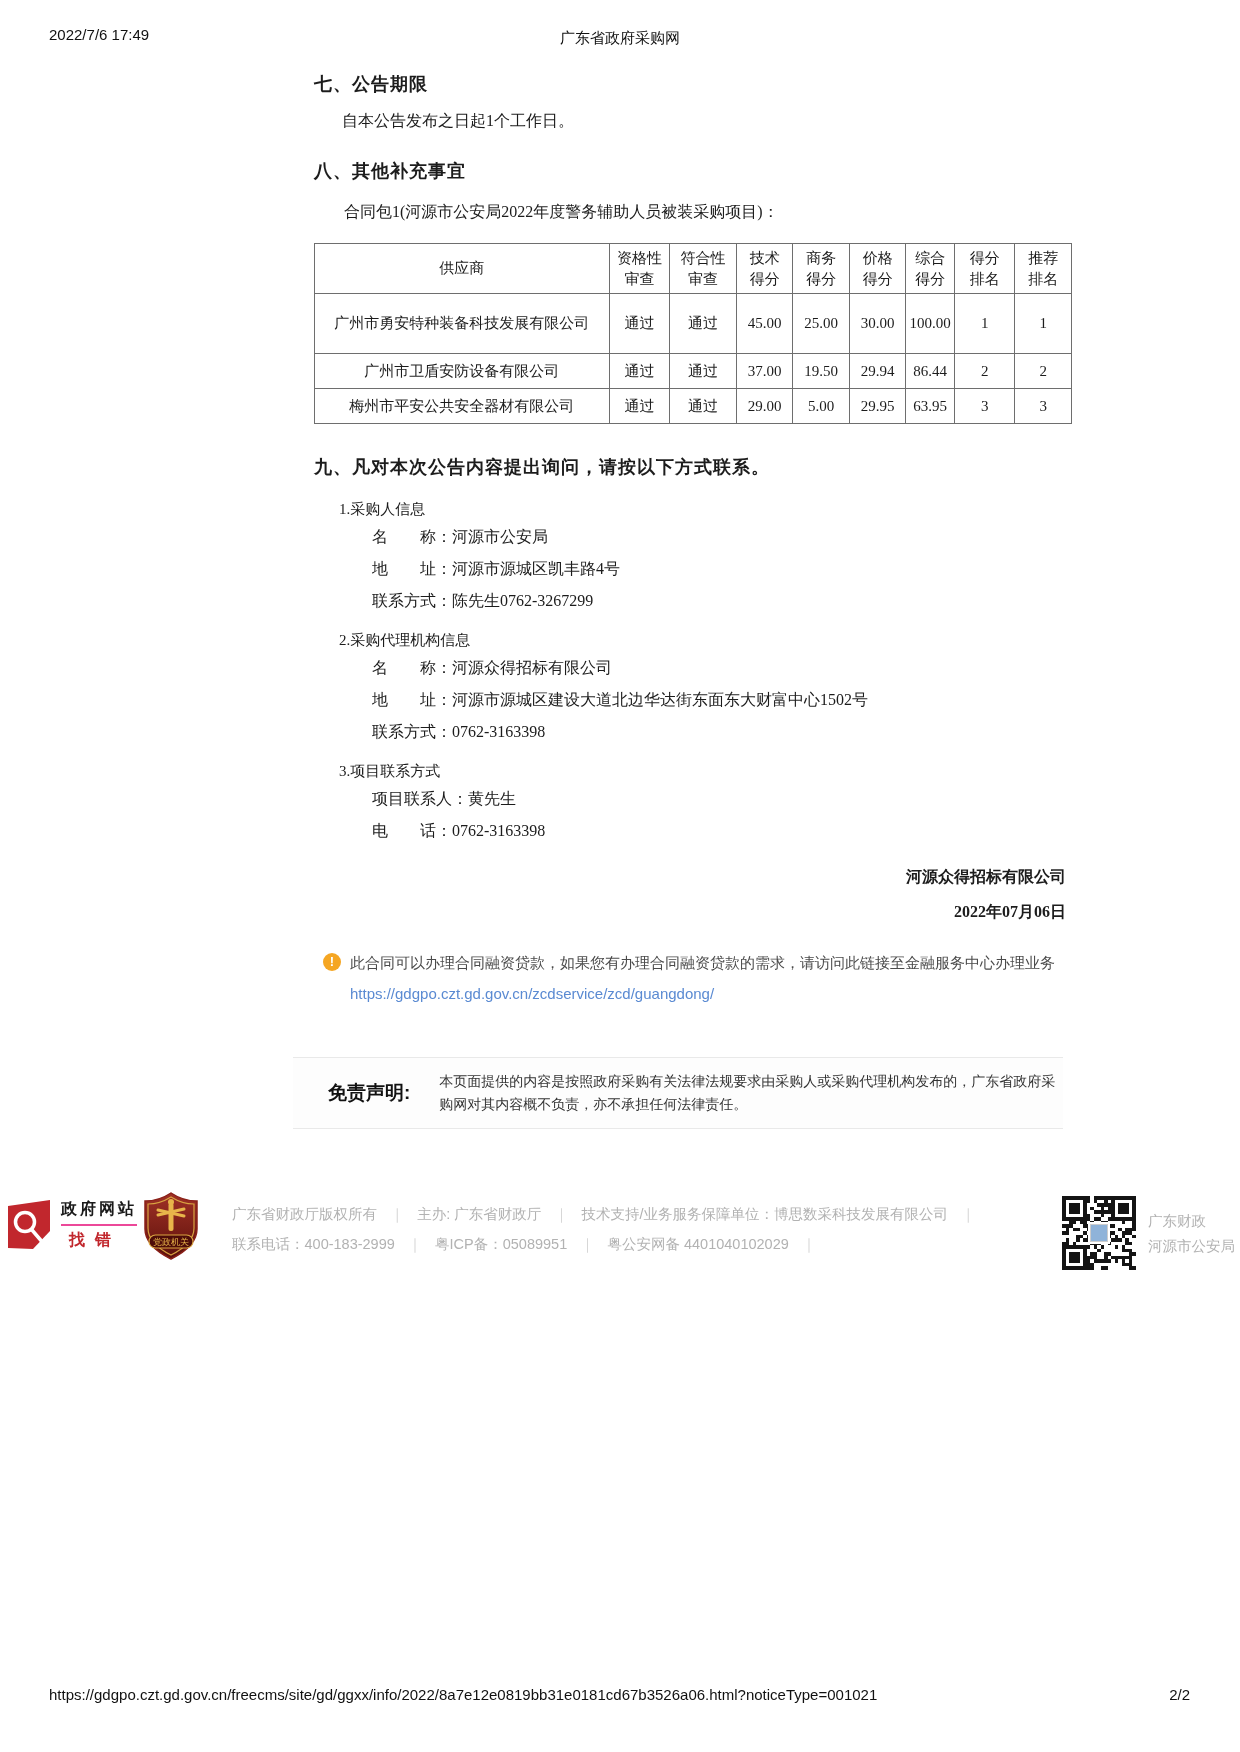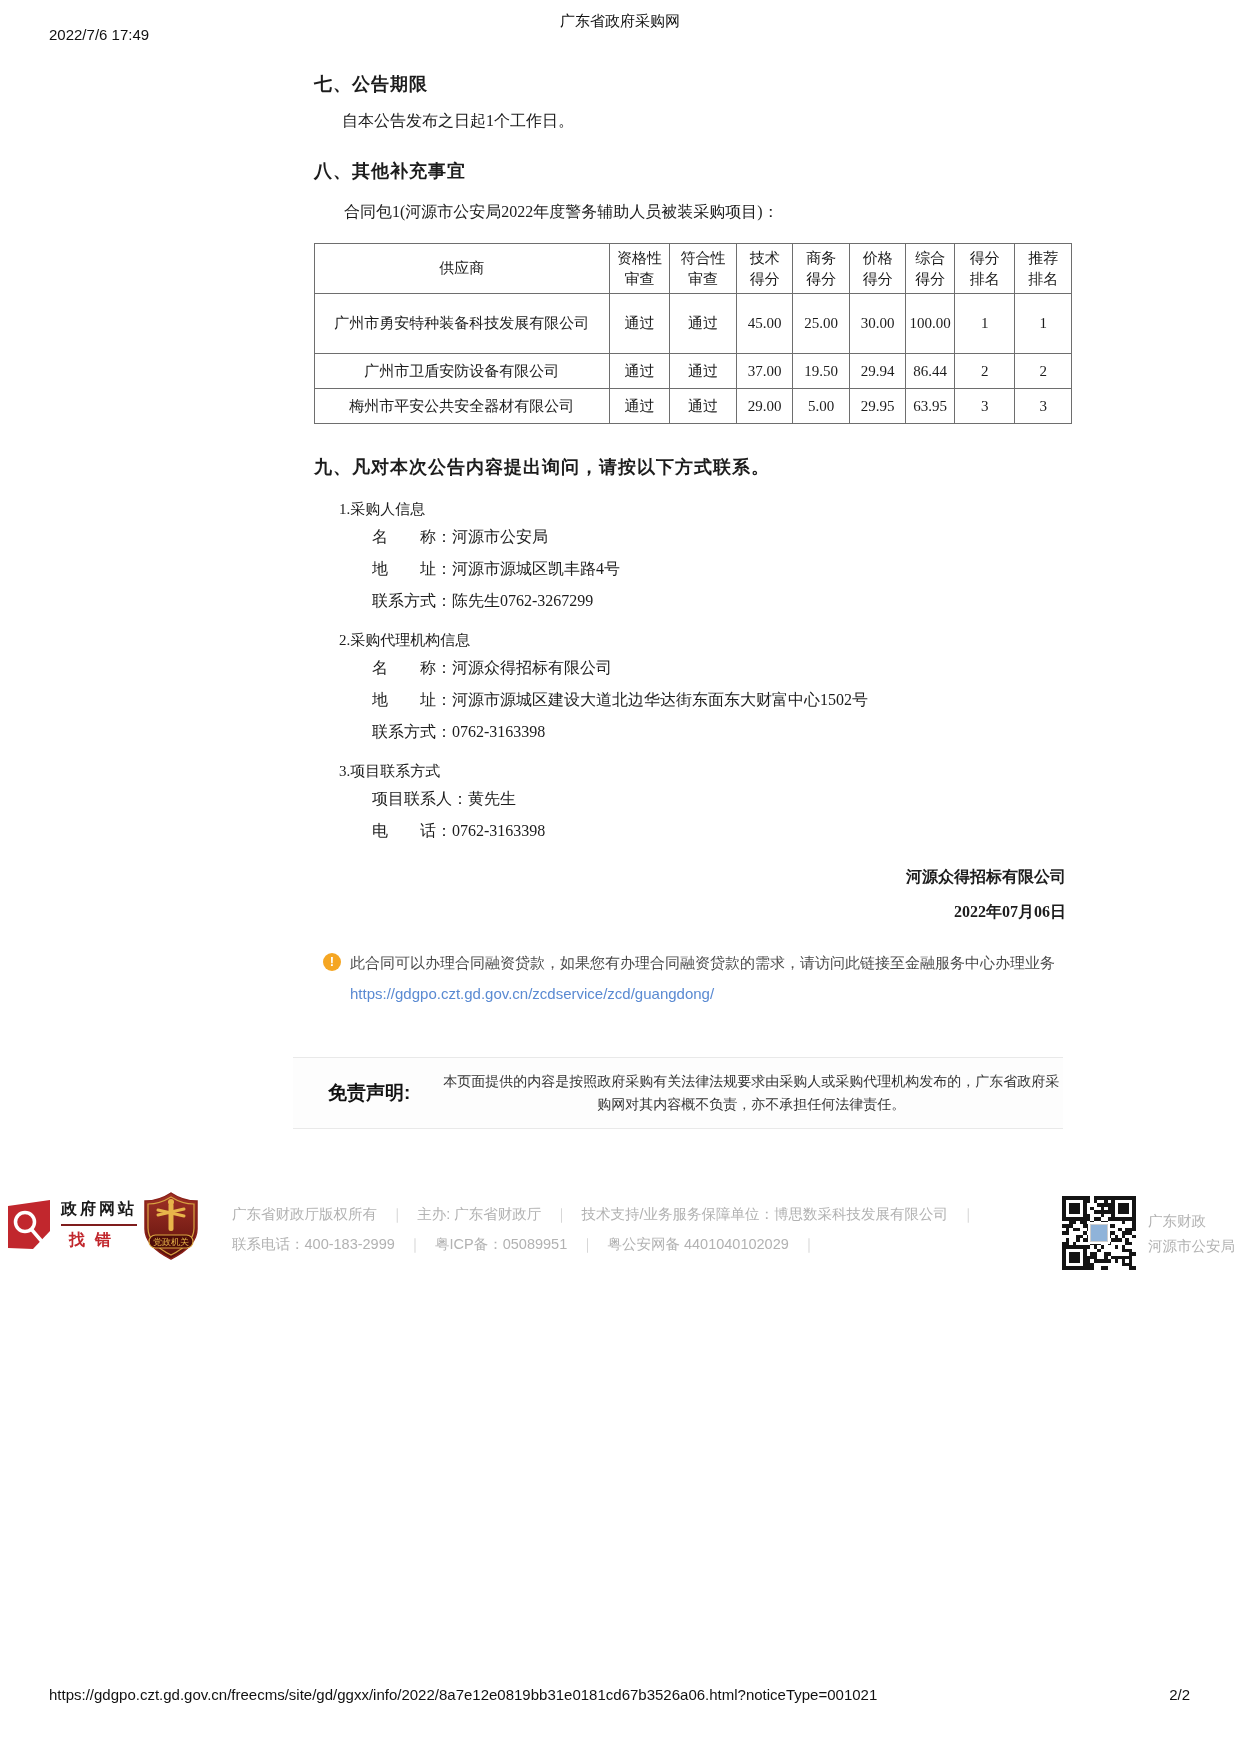--- a/index.html
+++ b/index.html
@@ -2,21 +2,21 @@
 <html><head>
 <meta charset="utf-8">
 <style>
   * { box-sizing: border-box; margin: 0; padding: 0; }
   html,body { width: 1240px; height: 1752px; background: #ffffff; }
   body { position: relative; font-family: "Liberation Sans", "DejaVu Sans", sans-serif; color: #000; }
   .page { position: absolute; inset: 0; overflow: hidden; }
 
   
   .ph-time  { position: absolute; left: 49px; top: 26px; font-size: 15px; color: #111; }
-  .ph-title { position: absolute; left: 0; right: 0; top: 12px; text-align: center; font-size: 15px; color: #111; }
+  .ph-title { position: absolute; left: 0; right: 0; top: 29px; text-align: center; font-size: 15px; color: #111; }
 
   
   .doc { position: absolute; left: 302px; top: 58px; width: 770px;
          font-family: "Liberation Serif", "DejaVu Serif", serif; color: #1c1c1c; }
   .doc-h { margin: 14px 0 0 12px; font-size: 18px; font-weight: bold; letter-spacing: 1px; }
   .doc-p { margin: 15px 0 0 40px; font-size: 16px; }
   .h8 { margin-top: 27px; }
   .p8 { margin: 19px 0 0 42px; }
   .h9 { margin-top: 31px; }
 
@@ -42,30 +42,30 @@
           font-family: "Liberation Sans", sans-serif; }
   .loan-row { display: flex; align-items: flex-start; padding-left: 30px; }
   .warn { flex: 0 0 18px; width: 18px; height: 18px; border-radius: 50%; background: #f5a623; color: #fff;
           font-size: 13px; font-weight: bold; text-align: center; line-height: 18px; margin: 1px 9px 0 0; }
   .loan-text { font-size: 15px; color: #4a4a4a; line-height: 21px; }
   .loan-link { display: block; margin: 12px 0 0 57px; font-size: 15px; color: #5a8ad2; text-decoration: none; }
 
   
   .disclaimer { position: absolute; left: 293px; top: 1057px; width: 770px; height: 72px;
           background: #fdfdfd; border-top: 1px solid #e9e9e9; border-bottom: 1px solid #e9e9e9;
-          display: flex; align-items: center; text-align: center; }
+          display: flex; align-items: center; }
   .dis-label { font-size: 19px; font-weight: bold; color: #111; margin-left: 35px; white-space: nowrap; }
   .dis-text { margin-left: 29px; width: 645px; font-size: 14px; line-height: 23px; color: #333; }
 
   
   .footer { position: absolute; left: 0; top: 1186px; width: 1240px; height: 92px; }
   .errlogo { position: absolute; left: 6px; top: 12px; display: flex; align-items: center; cursor: pointer; }
   .errtxt { margin-left: 9px; }
   .err1 { font-size: 16px; font-weight: bold; color: #1a1a1a; letter-spacing: 3px;
-          padding-bottom: 4px; border-bottom: 2px solid #7f1d1d; }
+          padding-bottom: 4px; border-bottom: 2px solid #ec4899; }
   .err2 { margin-top: 4px; font-size: 16px; font-weight: bold; color: #c1272d; letter-spacing: 10px;
           text-align: left; padding-left: 8px; }
   .shield { position: absolute; left: 142px; top: 5px; }
   .finfo { position: absolute; left: 232px; top: 13px; font-size: 14.5px; color: #b2b2b2; }
   .finfo > div { line-height: 30px; white-space: nowrap; }
   .finfo .sep { color: #d2d2d2; margin: 0 13px; }
   .qr { position: absolute; left: 1060px; top: 8px; width: 78px; height: 78px; background: #fff;
         display: grid; grid-template-columns: repeat(21,1fr); grid-template-rows: repeat(21,1fr); padding: 2px; }
   .qr .d { background: #141414; }
   .qrlogo { position: absolute; left: 28px; top: 28px; width: 22px; height: 22px;

